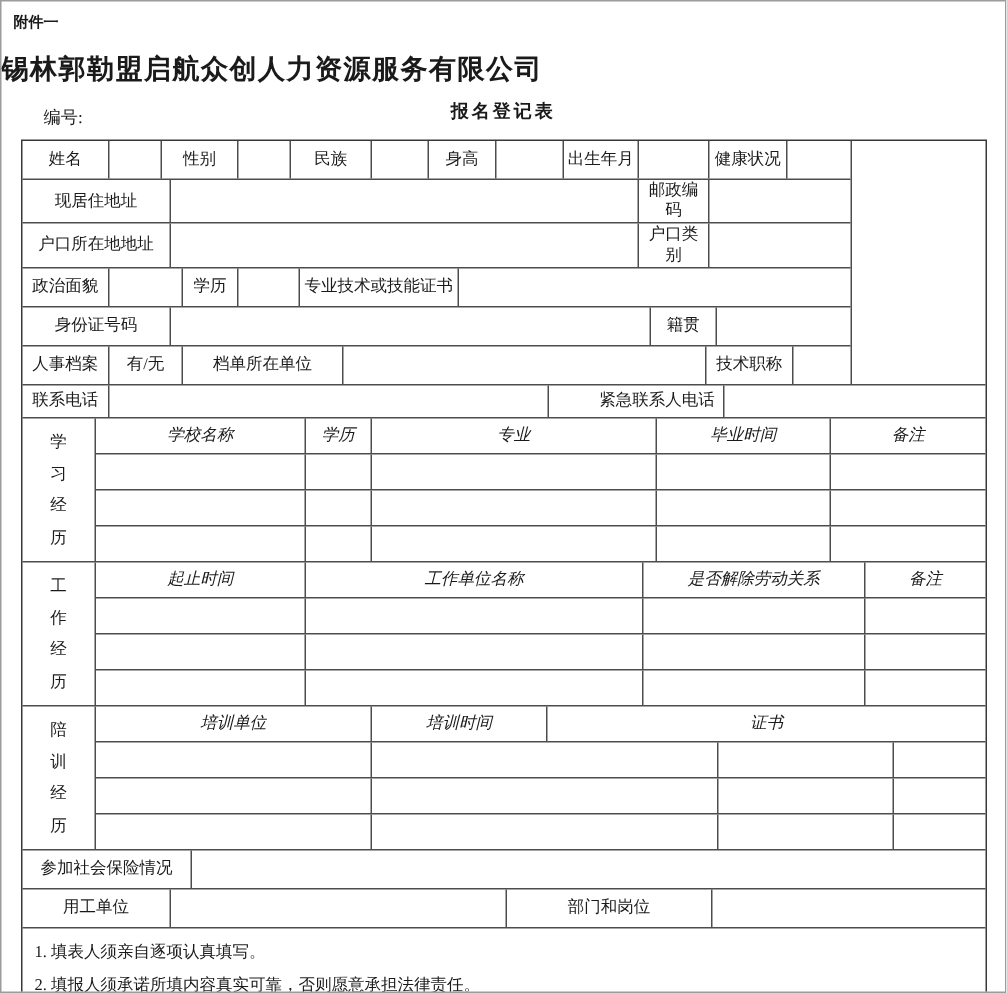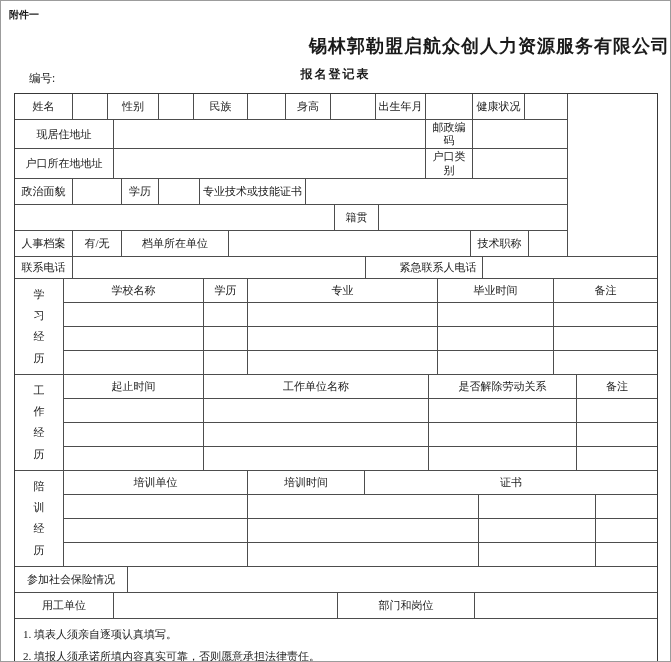--- a/index.html
+++ b/index.html
@@ -1,40 +1,40 @@
 <!DOCTYPE html>
 <html><head>
 <meta charset="utf-8">
 <style>
   html,body{margin:0;padding:0;background:#fff;}
   body{width:671px;height:662px;font-family:"Liberation Serif","DejaVu Serif",serif;color:#1a1a1a;}
   .page{box-sizing:border-box;width:671px;height:662px;border:1px solid #9c9c9c;background:#fff;overflow:hidden;}
   .attachment{font-weight:bold;font-size:10px;padding:7px 0 0 8px;}
-  .company{text-align:right;font-weight:bold;font-size:18px;margin-top:12px;letter-spacing:1px;}
+  .company{text-align:left;font-weight:bold;font-size:18px;margin-top:12px;letter-spacing:1px;}
   .title-row{position:relative;margin-top:8px;height:22px;}
   .serial{position:absolute;left:28px;top:5px;font-size:11.5px;}
   .form-title{text-align:center;font-weight:bold;font-size:12px;letter-spacing:2px;}
 
   .tbl{margin:5px 12px 0 13px;border:1px solid #383838;}
   .trow{display:flex;border-bottom:1px solid #4d4d4d;min-height:25px;}
   .c{box-sizing:border-box;border-right:1px solid #4d4d4d;display:flex;align-items:center;justify-content:center;
      font-size:11px;text-align:center;padding:1px 2px;line-height:1.2;}
   .trow .c:last-child{border-right:none;flex:1 1 auto;}
 
   .top{display:flex;border-bottom:1px solid #4d4d4d;}
   .top-left{flex:1 1 auto;min-width:0;}
   .top-left .trow:last-child{border-bottom:none;}
   .photo{flex:0 0 90px;box-sizing:border-box;border-left:1px solid #4d4d4d;}
 
   .r21{min-height:21px;gap:28px;}
   .sec{display:flex;border-bottom:1px solid #4d4d4d;}
   .vlabel{flex:0 0 49px;box-sizing:border-box;border-right:1px solid #4d4d4d;display:flex;flex-direction:column;
           align-items:center;justify-content:space-around;font-size:11px;padding:5px 0;}
   .sec-body{flex:1 1 auto;min-width:0;}
-  .sec-body .trow{min-height:23px;}
+  .sec-body .trow{min-height:23px;font-style:italic;}
   .sec-body .trow:last-child{border-bottom:none;}
 
   .notes{padding:1px 8px 5px;font-size:11px;}
   .note-line{margin-top:7px;}
 </style>
 </head>
 <body>
 
 <div class="page">
   <div class="attachment">附件一</div>
@@ -76,20 +76,21 @@
         </div>
         <div class="trow">
           <div class="c" style="flex:0 0 58px">政治面貌</div>
           <div class="c" style="flex:0 0 49px"></div>
           <div class="c" style="flex:0 0 37px">学历</div>
           <div class="c" style="flex:0 0 41px"></div>
           <div class="c" style="flex:0 0 106px">专业技术或技能证书</div>
           <div class="c"></div>
         </div>
         <div class="trow">
+          <div class="c" style="flex:0 0 99px">身份证号码</div>
           <div class="c" style="flex:0 0 320px"></div>
           <div class="c" style="flex:0 0 44px">籍贯</div>
           <div class="c"></div>
         </div>
         <div class="trow">
           <div class="c" style="flex:0 0 58px">人事档案</div>
           <div class="c" style="flex:0 0 49px">有/无</div>
           <div class="c" style="flex:0 0 107px">档单所在单位</div>
           <div class="c" style="flex:0 0 242px"></div>
           <div class="c" style="flex:0 0 58px">技术职称</div>

